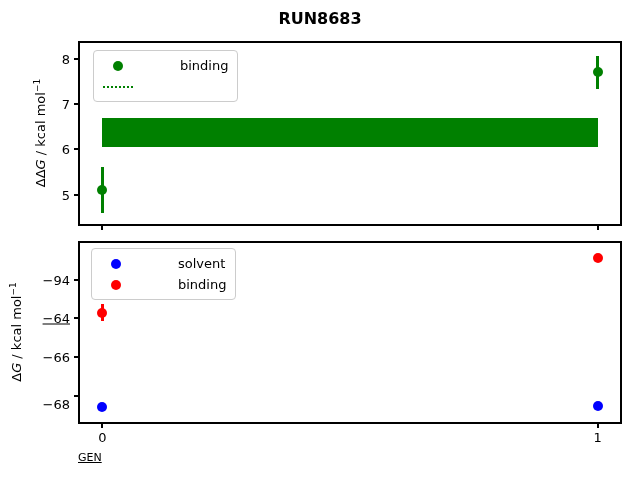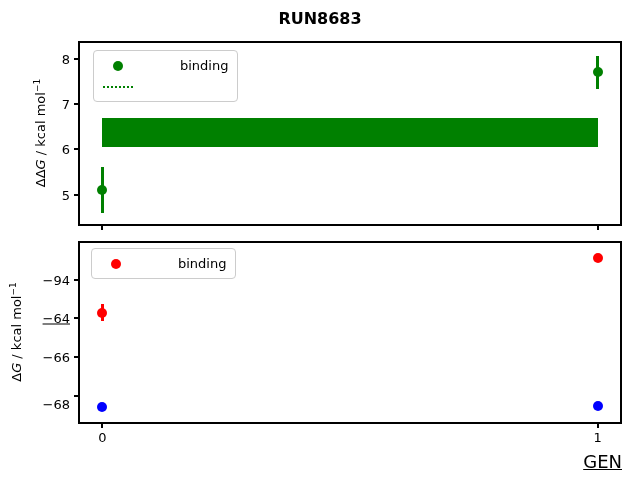--- a/index.html
+++ b/index.html
@@ -19,22 +19,22 @@
   #axes-top    { left:78px; top:41px;  width:540px; height:181px; }
   #axes-bottom { left:78px; top:241px; width:540px; height:179px; }
   .ylabel {
     position:absolute; font-size:13px; white-space:nowrap;
     transform:translate(-50%,-50%) rotate(-90deg);
   }
   #ylabel-top    { left:40px; top:133px; }
   #ylabel-bottom { left:16px; top:332px; }
   .ylabel sup, .ylabel .sup { font-size:9px; }
   .xlabel {
-    position:absolute; top:451px; left:78px; width:544px; text-align:right;
-    font-size:18px;
+    position:absolute; top:451px; left:78px; width:544px; text-align:left;
+    font-size:11px;
     text-decoration:underline;
   }
   .legend {
     position:absolute; background:#fff; border:1px solid #cccccc;
     border-radius:4px; padding:4px 9px; z-index:6;
   }
   #legend-top    { left:13px; top:7px; }
   #legend-bottom { left:11px; top:5px; }
   .legend-row { display:flex; align-items:center; height:21px;gap:37px; }
   .legend-handle { width:30px; display:flex; justify-content:center; align-items:center; }
@@ -94,20 +94,26 @@
       <div class="errbar" style="left: 20.7936px; top: 124.438px; height: 45.25px; background: rgb(0, 128, 0);"></div>
       <div class="marker" style="left: 17.2936px; top: 142.062px; background: rgb(0, 128, 0);"></div>
       <div class="errbar" style="left: 516.206px; top: 12.67px; height: 33.485px; background: rgb(0, 128, 0);"></div>
       <div class="marker" style="left: 512.706px; top: 24.4125px; background: rgb(0, 128, 0);"></div>
     </div>
 
   <div class="axes" id="axes-bottom">
     <div class="legend" id="legend-bottom">
         <div class="legend-row">
           <div class="legend-handle">
+            <span class="dot" style="background: rgb(0, 0, 255);"></span>
+          </div>
+          <div class="legend-label">solvent</div>
+        </div>
+        <div class="legend-row">
+          <div class="legend-handle">
             <span class="dot" style="background: rgb(255, 0, 0);"></span>
           </div>
           <div class="legend-label">binding</div>
         </div>
       </div>
   <div class="ytick" style="top: 35.7676px;"></div>
       <div class="ytick-label" style="top: 36.7676px;">−94</div>
       <div class="ytick" style="top: 74.4703px;"></div>
       <div class="ytick-label" style="top: 75.4703px; text-decoration: underline;">−64</div>
       <div class="ytick" style="top: 113.173px;"></div>

